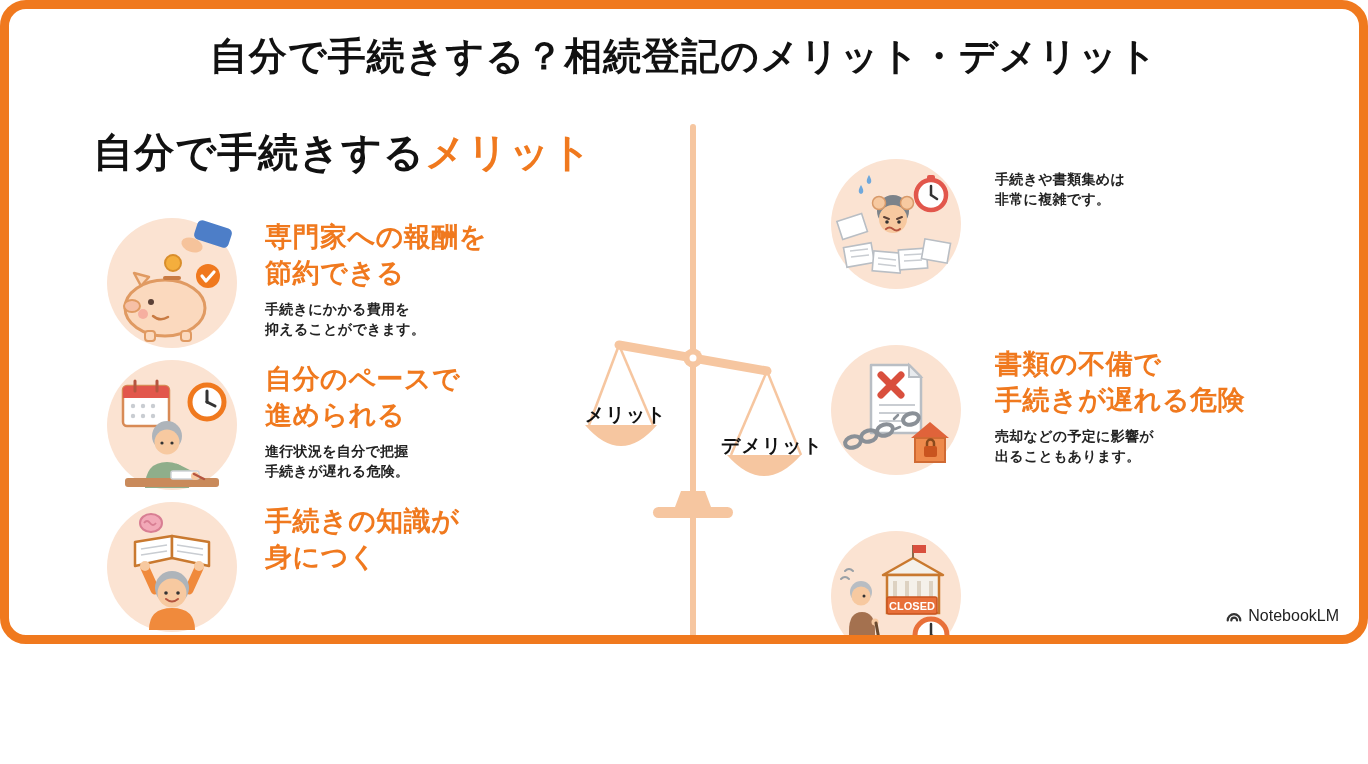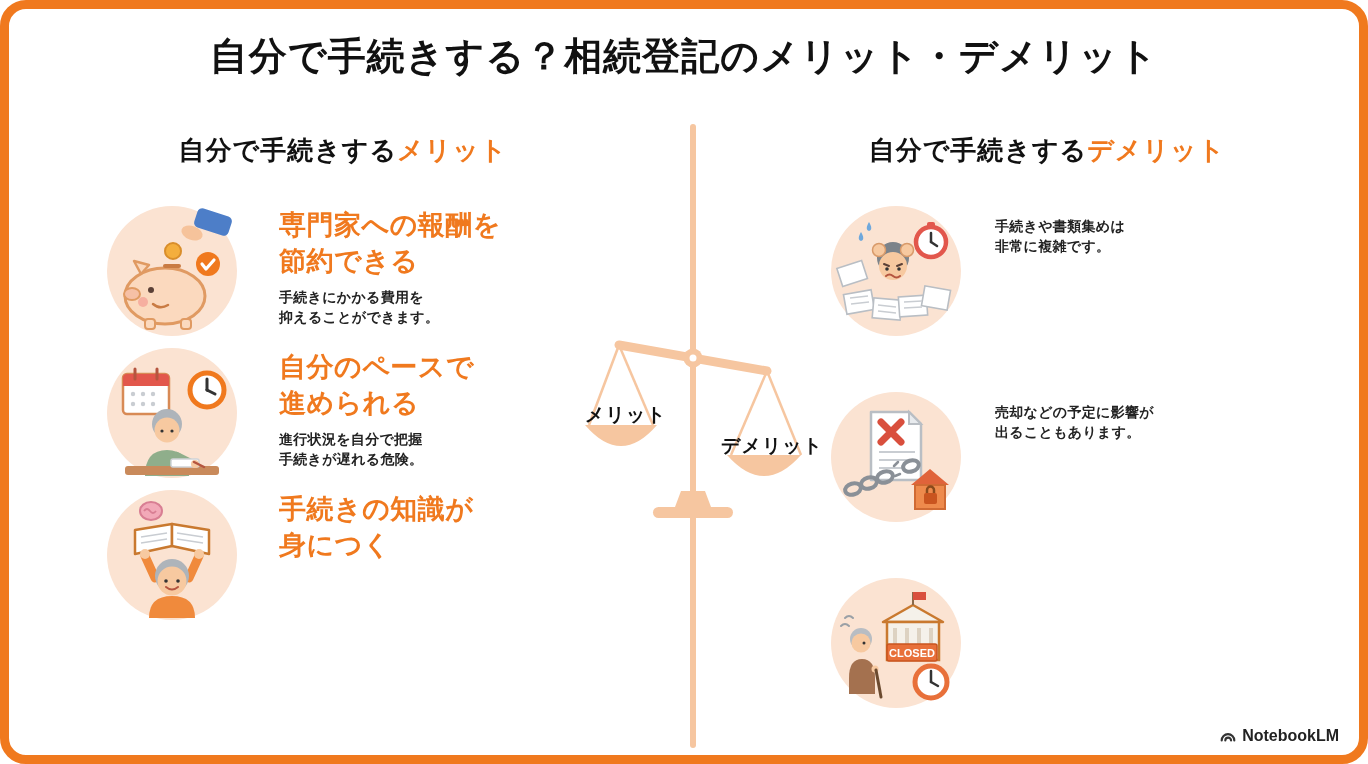--- a/index.html
+++ b/index.html
@@ -1,31 +1,31 @@
 <!DOCTYPE html>
 <html><head>
 <meta charset="utf-8">
 <style>
   html,body { margin:0; padding:0; background:#ffffff; }
   .frame {
-    position:relative; width:1368px; height:764px; box-sizing:border-box;
+    position:relative; width:1368px; height:644px; box-sizing:border-box;
     background:#ffffff; border:9px solid #F0791E; border-radius:26px;
     overflow:hidden; font-family:"Liberation Sans","DejaVu Sans",sans-serif;
     color:#1a1a1a;
   }
   .page-title {
     position:absolute; top:22px; left:0; right:0; text-align:center;
     font-size:38px; font-weight:bold; letter-spacing:1px; color:#111;
   }
   .col { position:absolute; top:112px; }
   .left-col  { left:60px;  width:548px; }
   .right-col { left:758px; width:560px; }
-  .col-heading { margin:12px; text-align:center; font-size:26px; font-weight:bold; color:#111; letter-spacing:1px; }
+  .col-heading { margin:4px; text-align:center; font-size:40px; font-weight:bold; color:#111; letter-spacing:1px; }
   .accent { color:#F0791E; }
-  .item { display:flex; align-items:flex-start; gap:42px; margin-top:56px; }
+  .item { display:flex; align-items:flex-start; gap:28px; margin-top:56px; }
   .left-col  .item { padding-left:38px;margin-top:12px; }
   .right-col .item { padding-left:64px; gap:34px; }
   .item.first { margin-top:38px; }
   .icon-wrap { flex:0 0 130px; width:130px; height:130px; }
   .item-text { padding-top:2px; }
   .item-title {
     font-size:27px; font-weight:bold; color:#F0791E;
     line-height:1.32; white-space:pre-line; letter-spacing:0.5px;
   }
   .item-body {
@@ -33,21 +33,21 @@
     line-height:1.42; white-space:pre-line; letter-spacing:0.3px;
   }
   .scale-wrap { position:absolute; left:574px; top:110px; width:220px; height:640px; }
   .scale-label {
     position:absolute; font-size:19px; font-weight:bold; color:#111; letter-spacing:1px;
   }
   .scale-label.left  { left:576px; top:393px; }
   .scale-label.right { left:712px; top:424px; }
   .brand {
     position:absolute; right:20px; bottom:10px; display:flex; align-items:center; gap:5px;
-    font-size:16px; font-weight:bold; color:#222;
+    font-size:16px; font-weight:normal; color:#222;
   }
 </style>
 </head>
 <body>
 
 <div class="frame">
 
   <div class="page-title">自分で手続きする？相続登記のメリット・デメリット</div>
 
   <section class="col left-col">
@@ -163,21 +163,20 @@
       <circle cx="110" cy="239" r="9.5" fill="#F6C6A0"></circle>
       <circle cx="110" cy="239" r="3.5" fill="#ffffff"></circle>
       <path d="M98 372 L122 372 L128 388 L92 388 Z" fill="#F6C6A0"></path>
       <rect x="70" y="388" width="80" height="11" rx="5.5" fill="#F6C6A0"></rect>
     </svg>
   </div>
   <div class="scale-label left">メリット</div>
   <div class="scale-label right">デメリット</div>
 
   <section class="col right-col">
-    <h2 class="col-heading"><span>自分で手続きする</span><span class="accent">デメリット</span></h2>
 
     <div class="item first">
       <div class="icon-wrap">
         <svg viewBox="0 0 130 130" width="130" height="130">
           <circle cx="65" cy="65" r="65" fill="#FBE3D2"></circle>
           <g stroke="#B9BEC4" stroke-width="1.6" fill="#fff">
             <rect x="8" y="58" width="26" height="19" transform="rotate(-18 21 67)"></rect>
             <rect x="14" y="86" width="28" height="20" transform="rotate(-10 28 96)"></rect>
             <rect x="42" y="93" width="28" height="20" transform="rotate(5 56 103)"></rect>
             <rect x="68" y="90" width="28" height="20" transform="rotate(-4 82 100)"></rect>
@@ -232,20 +231,22 @@
           </g>
           <line x1="63" y1="74" x2="67" y2="70" stroke="#8A9097" stroke-width="2.5" stroke-linecap="round"></line>
           <line x1="64" y1="84" x2="69" y2="82" stroke="#8A9097" stroke-width="2.5" stroke-linecap="round"></line>
           <path d="M80 93 L99 77 L118 93 Z" fill="#E0633A"></path>
           <rect x="84" y="93" width="30" height="24" fill="#EE8A4C" stroke="#D06A33" stroke-width="2"></rect>
           <path d="M96 101 v-3 a3.5 3.5 0 0 1 7 0 v3" stroke="#8A4A1C" stroke-width="2.5" fill="none"></path>
           <rect x="93" y="101" width="13" height="11" rx="2" fill="#C9541F"></rect>
         </svg>
       </div>
       <div class="item-text">
+        <div class="item-title">書類の不備で
+手続きが遅れる危険</div>
         <div class="item-body">売却などの予定に影響が
 出ることもあります。</div>
       </div>
     </div>
 
     <div class="item">
       <div class="icon-wrap">
         <svg viewBox="0 0 130 130" width="130" height="130">
           <circle cx="65" cy="65" r="65" fill="#FBE3D2"></circle>
           <path d="M52 44 L82 27 L112 44 Z" fill="#F5F1EA" stroke="#C9792F" stroke-width="2.5" stroke-linejoin="round"></path>

